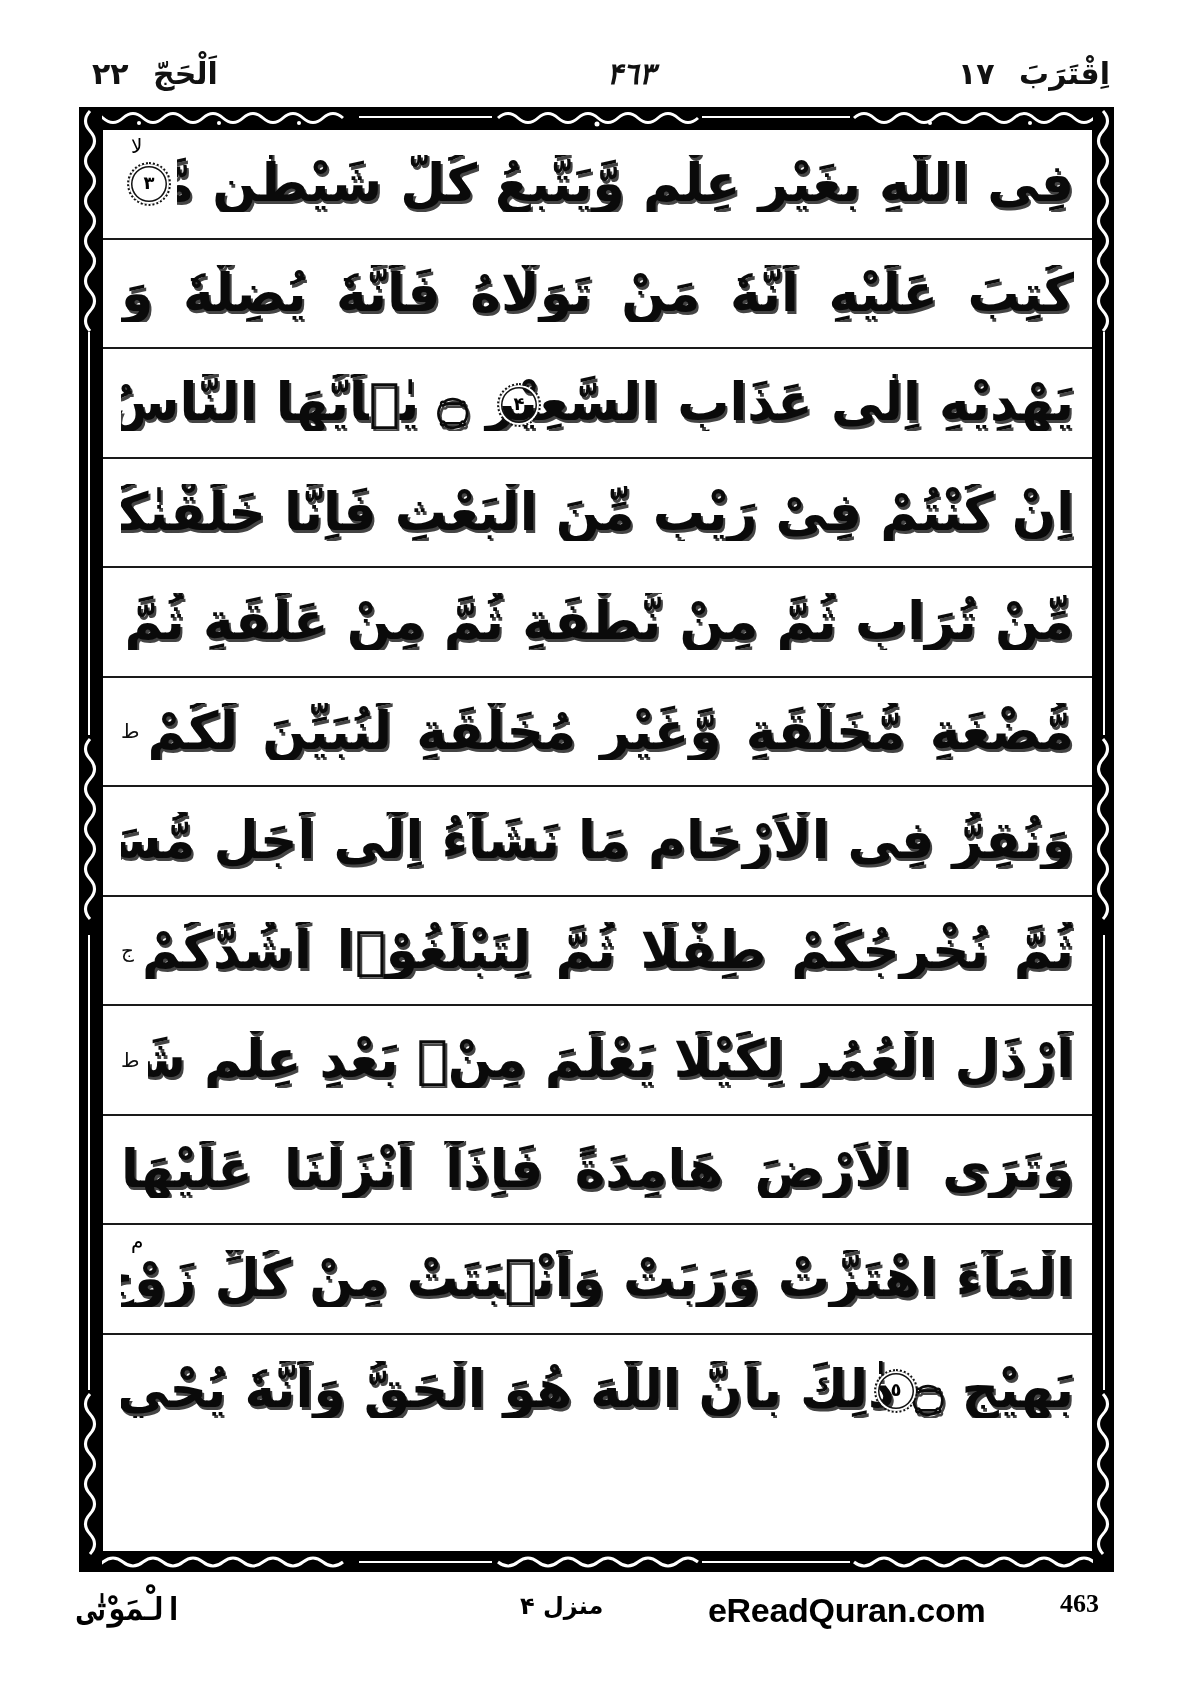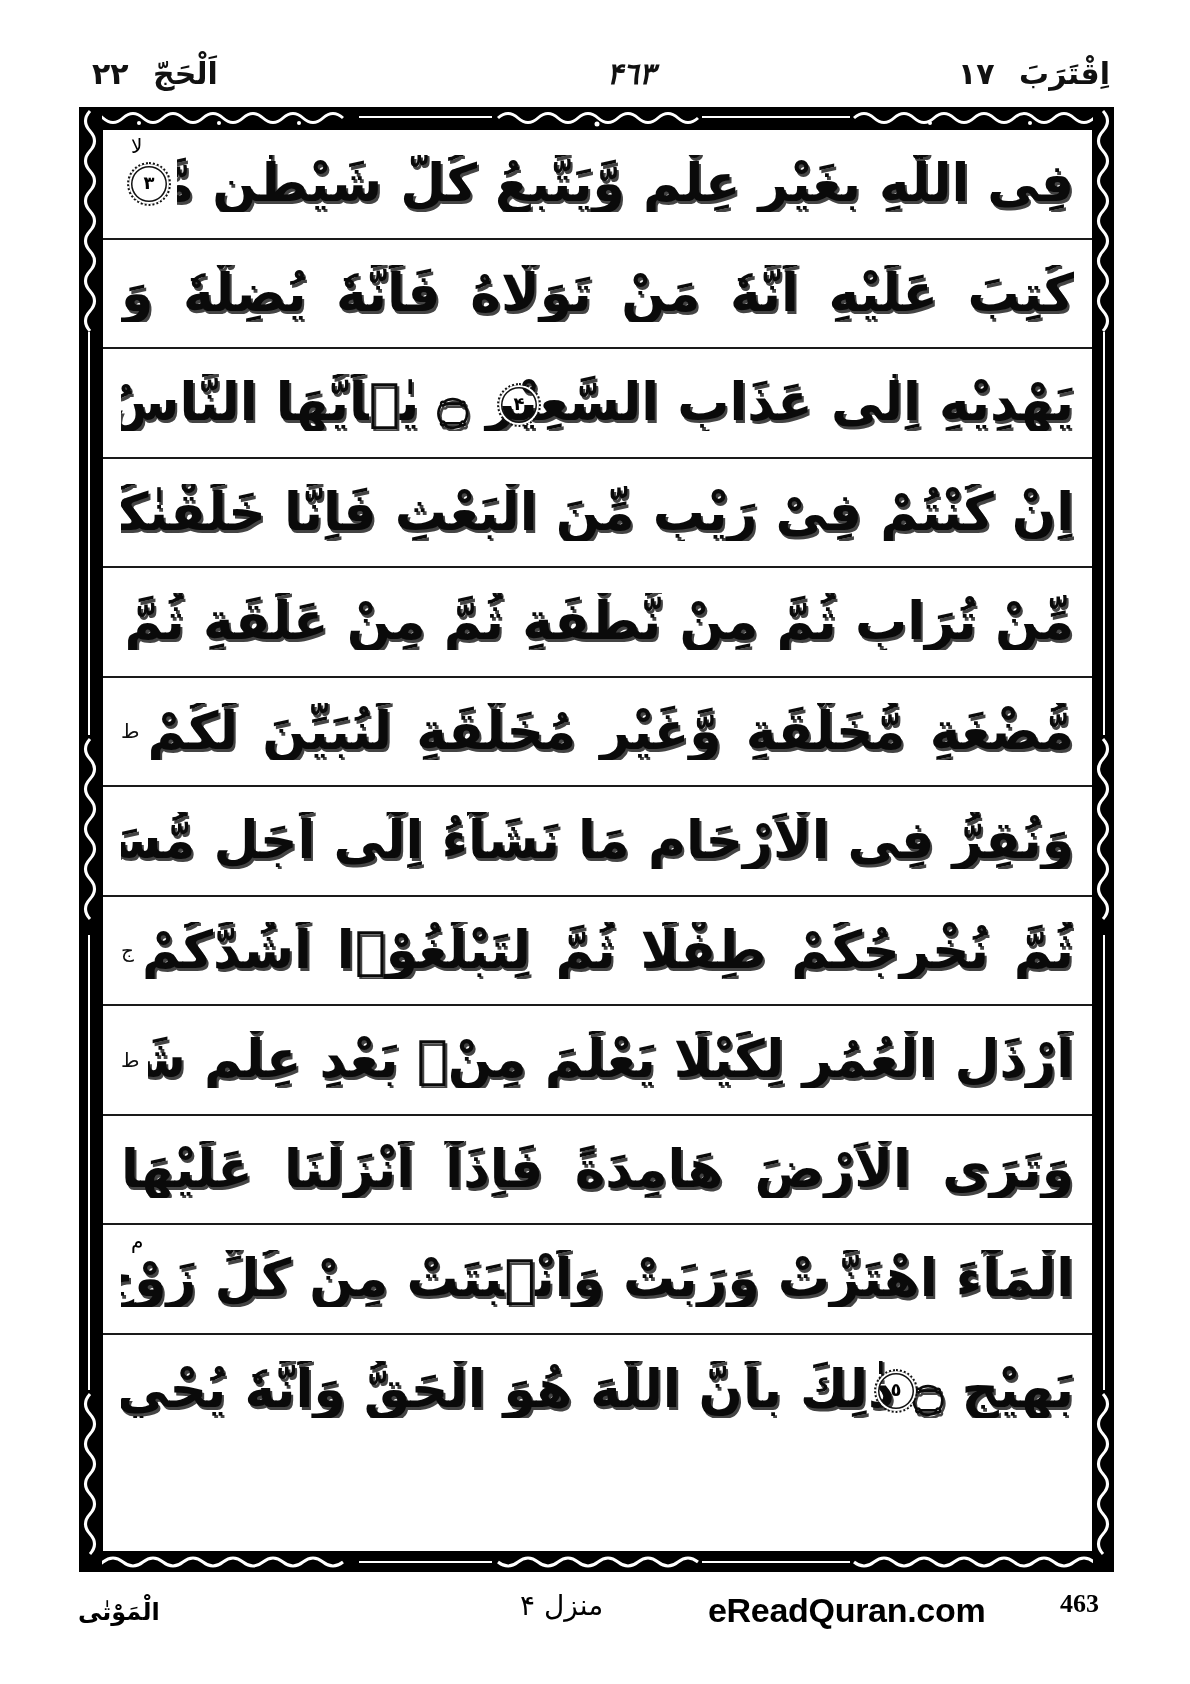--- a/index.html
+++ b/index.html
@@ -36,22 +36,22 @@
   .pause { font-family: "DejaVu Sans", sans-serif; font-size: 20px; margin-right: 8px;
            color: #111; }
   .ayah-marker { display: inline-block; width: 40px; height: 40px; border-radius: 50%;
                  border: 2px dotted #111; box-shadow: inset 0 0 0 2px #fff, inset 0 0 0 3.5px #111;
                  text-align: center; line-height: 38px; font-size: 18px; font-weight: bold;
                  vertical-align: middle; text-shadow: none; margin: 0 6px; direction: ltr; }
   .ruku { position: absolute; left: 28px; top: 4px; font-size: 20px; }
 
   
   .ftr { position: absolute; top: 1582px; height: 60px; line-height: 60px; }
-  .ftr-left  { left: 78px; font-size: 24px; font-weight: bold; direction: rtl; }
-  .ftr-manzil { left: 520px; font-size: 28px; font-weight: normal; direction: rtl; top: 1576px; }
+  .ftr-left  { left: 78px; font-size: 32px; font-weight: bold; direction: rtl; font-family: Liberation Mono, monospace; }
+  .ftr-manzil { left: 520px; font-size: 24px; font-weight: bold; direction: rtl; top: 1576px; }
   .ftr-brand { left: 708px; font-family: "Liberation Sans", sans-serif; font-weight: bold;
                font-size: 34px; letter-spacing: -0.3px; top: 1580px; }
   .ftr-page  { left: 1060px; font-family: "Liberation Serif", serif; font-size: 26px;
                top: 1574px; font-weight: bold; }
 </style>
 </head>
 <body>
 
 <div class="hdr hdr-left">
   <span>اَلْحَجّ</span>

